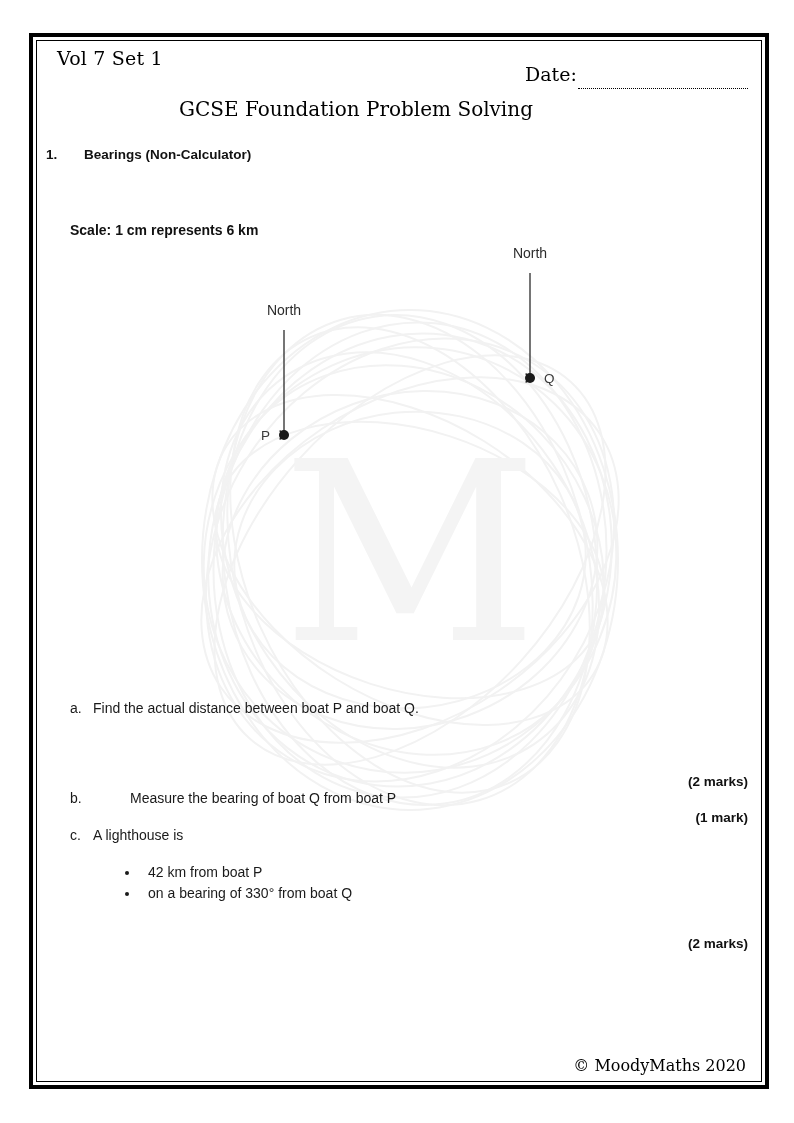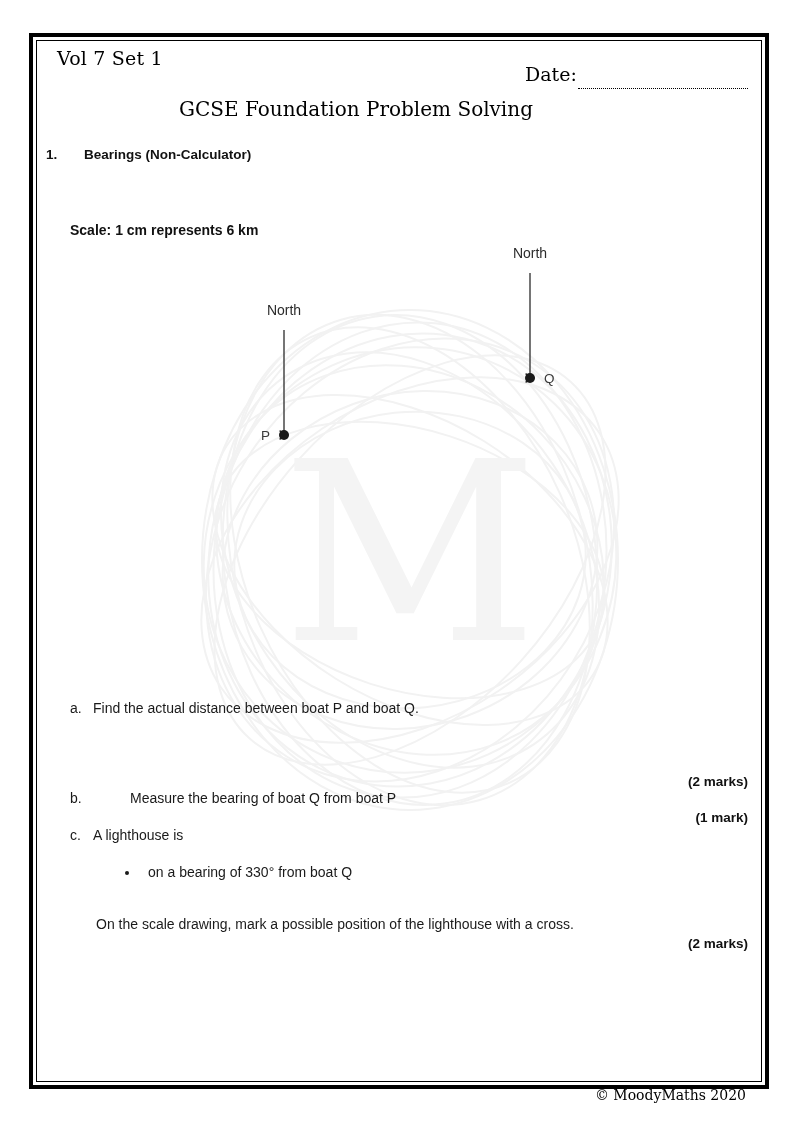--- a/index.html
+++ b/index.html
@@ -215,23 +215,22 @@
   }
   .marks-a { top: 774px; }
   .marks-b { top: 810px; }
   .marks-c { top: 936px; }
 
   
   .footer {
     position: absolute;
     right: 48px;
     top: 1056px;
-    font-size: 14px;
-    white-space: nowrap;
-    margin-top: 31px;
+    font-size: 16px;
+    white-space: nowrap;
   }
 </style>
 </head>
 <body>
 
 <div class="page-outer-border"></div>
 <div class="page-inner-border"></div>
 
 <div class="watermark">
   <svg viewBox="0 0 430 520" xmlns="http://www.w3.org/2000/svg" aria-hidden="true">
@@ -305,22 +304,22 @@
   <div class="marks marks-a">(2 marks)</div>
 
   <div class="part-letter part-b-letter">b.</div>
   <div class="part part-b-text">Measure the bearing of boat Q from boat P</div>
   <div class="marks marks-b">(1 mark)</div>
 
   <div class="part-letter part-c-letter">c.</div>
   <div class="part part-c-text">A lighthouse is</div>
 
   <ul class="bullets">
+    <li>42 km from boat P</li>
     <li>on a bearing of 330° from boat Q</li>
   </ul>
 
-  <div class="c-final">On the scale drawing, mark a possible position of the lighthouse with a cross.</div>
 
   <div class="marks marks-c">(2 marks)</div>
 
   <div class="footer fancy">© MoodyMaths 2020</div>
 
 </div>
 
 </body></html>

